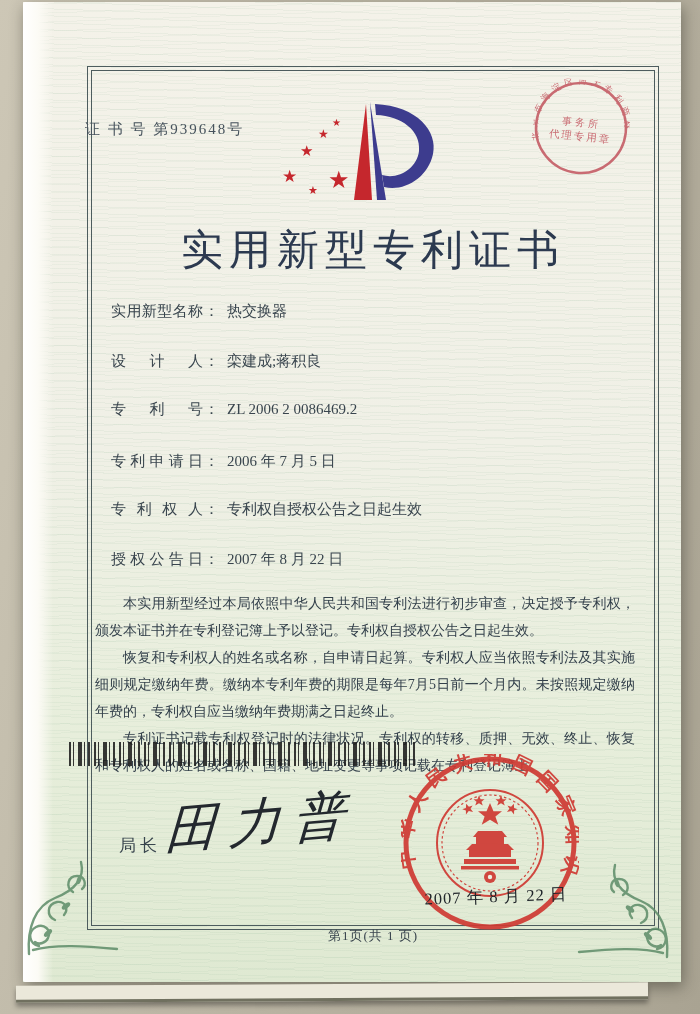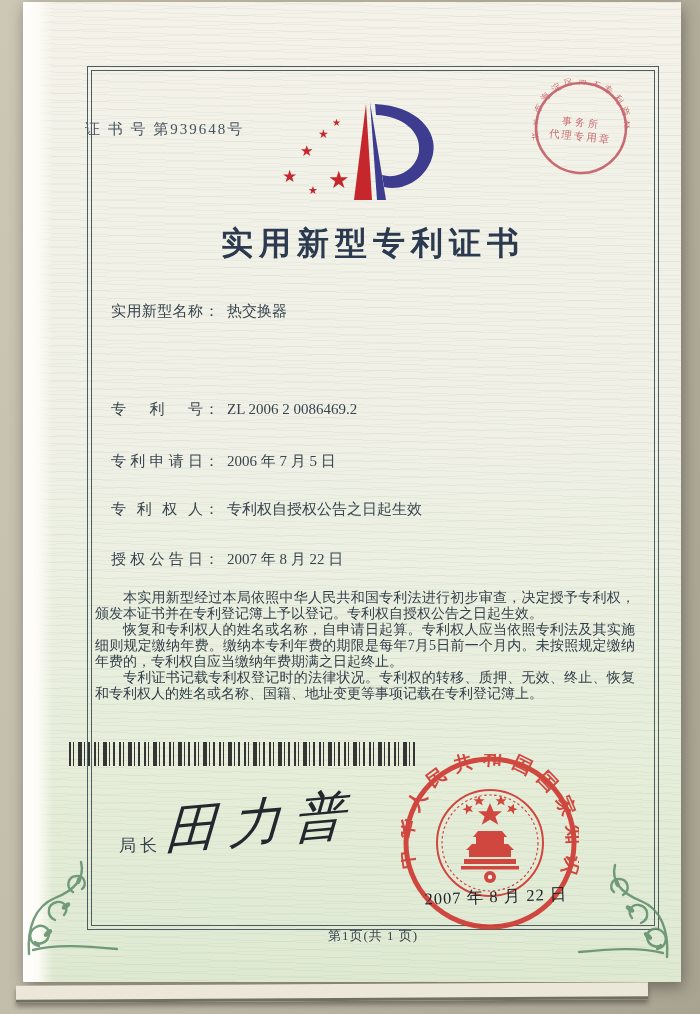--- a/index.html
+++ b/index.html
@@ -33,29 +33,29 @@
     border:1px solid #4d5c5e;z-index:1;
   }
   .frame::after{content:'';position:absolute;inset:3px;border:1px solid #4d5c5e;}
   .cert-no{
     position:absolute;left:62px;top:118px;z-index:2;
     font-size:15px;color:#46525c;letter-spacing:2px;
   }
   .logo{position:absolute;left:255px;top:94px;width:175px;height:118px;z-index:2;}
   .title{
     position:absolute;left:64px;right:22px;top:220px;z-index:2;
-    text-align:center;font-size:32px;font-weight:700;color:#2c3a50;letter-spacing:6px;
+    text-align:center;font-size:42px;font-weight:400;color:#2c3a50;letter-spacing:6px;
   }
   .field-row{position:absolute;left:64px;z-index:2;font-size:15px;color:#39454e;white-space:nowrap;padding-left:24px;}
   .field-label{display:inline-block;width:92px;text-align:justify;text-align-last:justify;}
   .field-colon{margin:0 8px 0 1px;}
   .row0{top:300px}.row1{top:350px}.row2{top:398px}.row3{top:450px}.row4{top:498px}.row5{top:548px}
   .paragraphs{
     position:absolute;left:72px;top:588px;width:540px;z-index:2;
-    font-size:14px;line-height:16px;color:#323f4a;text-align:justify;
+    font-size:14px;line-height:27px;color:#323f4a;text-align:justify;
   }
   .paragraphs p{margin:0;text-indent:2em;}
   .barcode{
     position:absolute;left:46px;top:740px;width:348px;height:24px;z-index:2;opacity:.88;
     background-image:repeating-linear-gradient(90deg,
       #1d1d1d 0px,#1d1d1d 2px,rgba(0,0,0,0) 2px,rgba(0,0,0,0) 4px,
       #1d1d1d 4px,#1d1d1d 5px,rgba(0,0,0,0) 5px,rgba(0,0,0,0) 9px,
       #1d1d1d 9px,#1d1d1d 13px,rgba(0,0,0,0) 13px,rgba(0,0,0,0) 15px,
       #1d1d1d 15px,#1d1d1d 16px,rgba(0,0,0,0) 16px,rgba(0,0,0,0) 19px,
       #1d1d1d 19px,#1d1d1d 21px,rgba(0,0,0,0) 21px,rgba(0,0,0,0) 25px);
@@ -120,20 +120,23 @@
       </text>
       <text x="0" y="-2" text-anchor="middle" fill="#bf4a55" font-size="10" letter-spacing="3">事务所</text>
       <text x="0" y="12" text-anchor="middle" fill="#bf4a55" font-size="10.5" letter-spacing="2">代理专用章</text>
     </svg>
   </div>
 
   <div class="title">实用新型专利证书</div>
 
   <div class="field-row row0">
     <span class="field-label">实用新型名称</span><span class="field-colon">：</span><span>热交换器</span>
+  </div>
+  <div class="field-row row1">
+    <span class="field-label">设计人</span><span class="field-colon">：</span><span>栾建成;蒋积良</span>
   </div>
   <div class="field-row row2">
     <span class="field-label">专利号</span><span class="field-colon">：</span><span>ZL 2006 2 0086469.2</span>
   </div>
   <div class="field-row row3">
     <span class="field-label">专利申请日</span><span class="field-colon">：</span><span>2006 年 7 月 5 日</span>
   </div>
   <div class="field-row row4">
     <span class="field-label">专利权人</span><span class="field-colon">：</span><span>专利权自授权公告之日起生效</span>
   </div>

